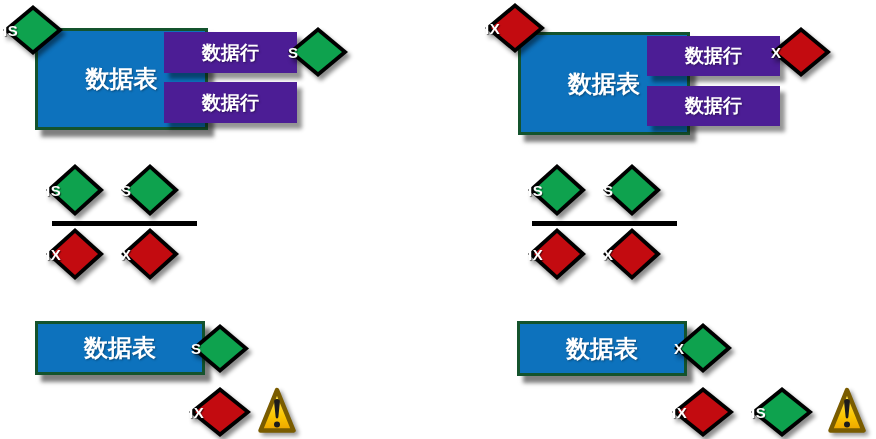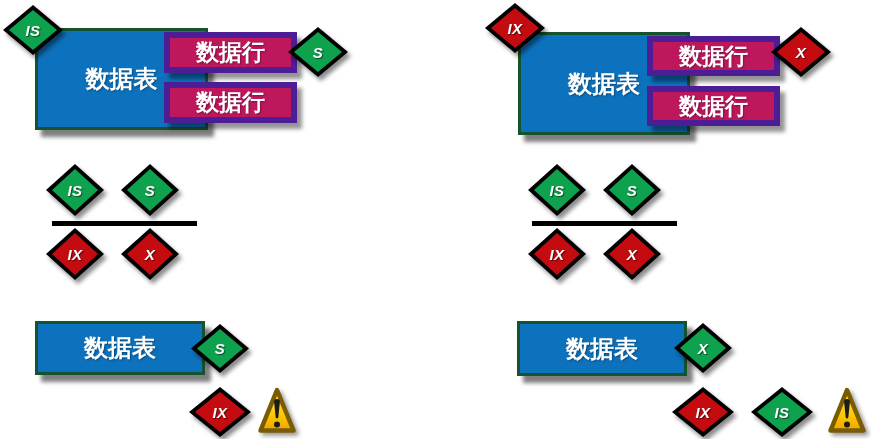--- a/index.html
+++ b/index.html
@@ -12,28 +12,28 @@
     position:absolute;display:flex;align-items:center;justify-content:center;
     color:#ffffff;font-weight:bold;box-sizing:border-box;
     text-shadow:1px 1px 2px rgba(0,0,0,.35);
   }
   .table-box{
     background:#0d72bd;border:3px solid #14532d;
     box-shadow:6px 7px 4px rgba(0,0,0,.50);
     font-size:24px;z-index:1;
   }
   .row-box{
-    background:#be185d;border:6px solid #4c1d95;
+    background:#4c1d95;border:6px solid #4c1d95;
     box-shadow:5px 6px 4px rgba(0,0,0,.42);
-    font-size:23px;z-index:2;
+    font-size:19px;z-index:2;
   }
   
   .diamond{
-    position:absolute;display:flex;align-items:center;justify-content:center;
-    filter:drop-shadow(3px 4px 2px rgba(0,0,0,.45));z-index:3;font-style:italic;
+    position:absolute;display:flex;align-items:center;justify-content:flex-start;
+    filter:drop-shadow(3px 4px 2px rgba(0,0,0,.45));z-index:3;
   }
   .diamond .shape{
     position:absolute;inset:0;background:#000;
     clip-path:polygon(50% 0,100% 50%,50% 100%,0 50%);
   }
   .diamond .fill{
     position:absolute;left:6px;right:6px;top:5px;bottom:5px;
     clip-path:polygon(50% 0,100% 50%,50% 100%,0 50%);
   }
   .diamond.green .fill{background:#0ea24e;}

